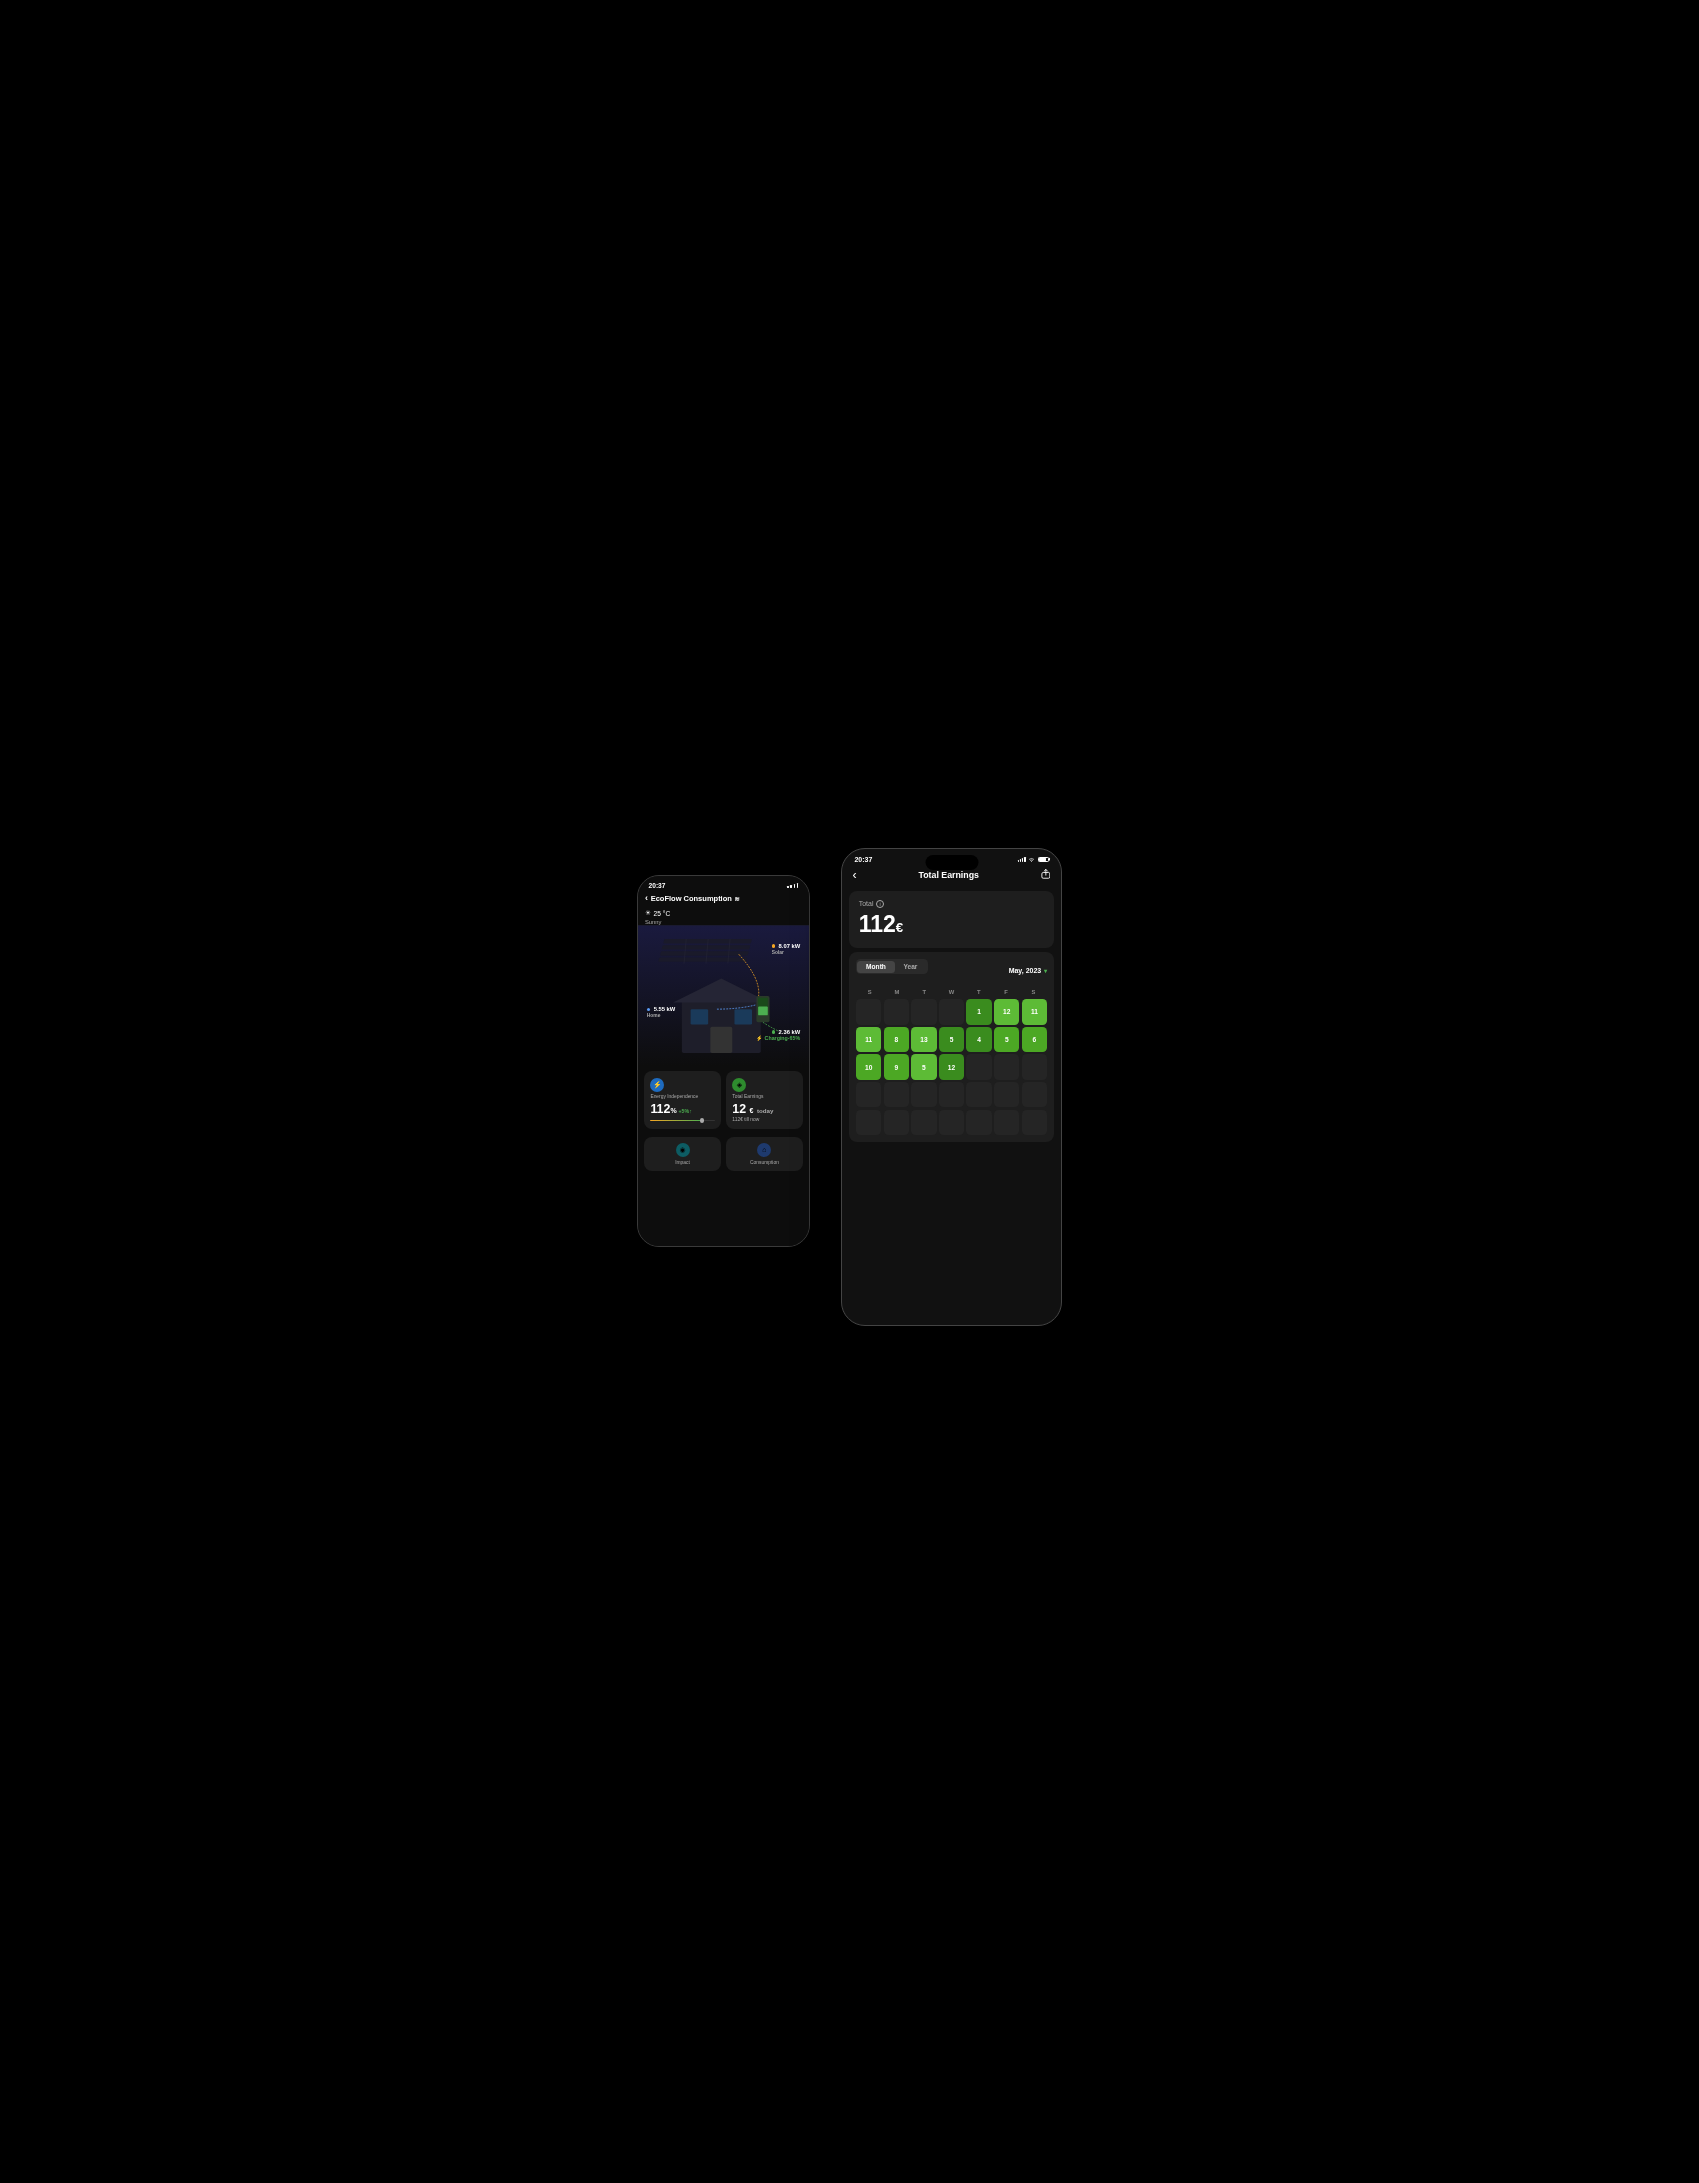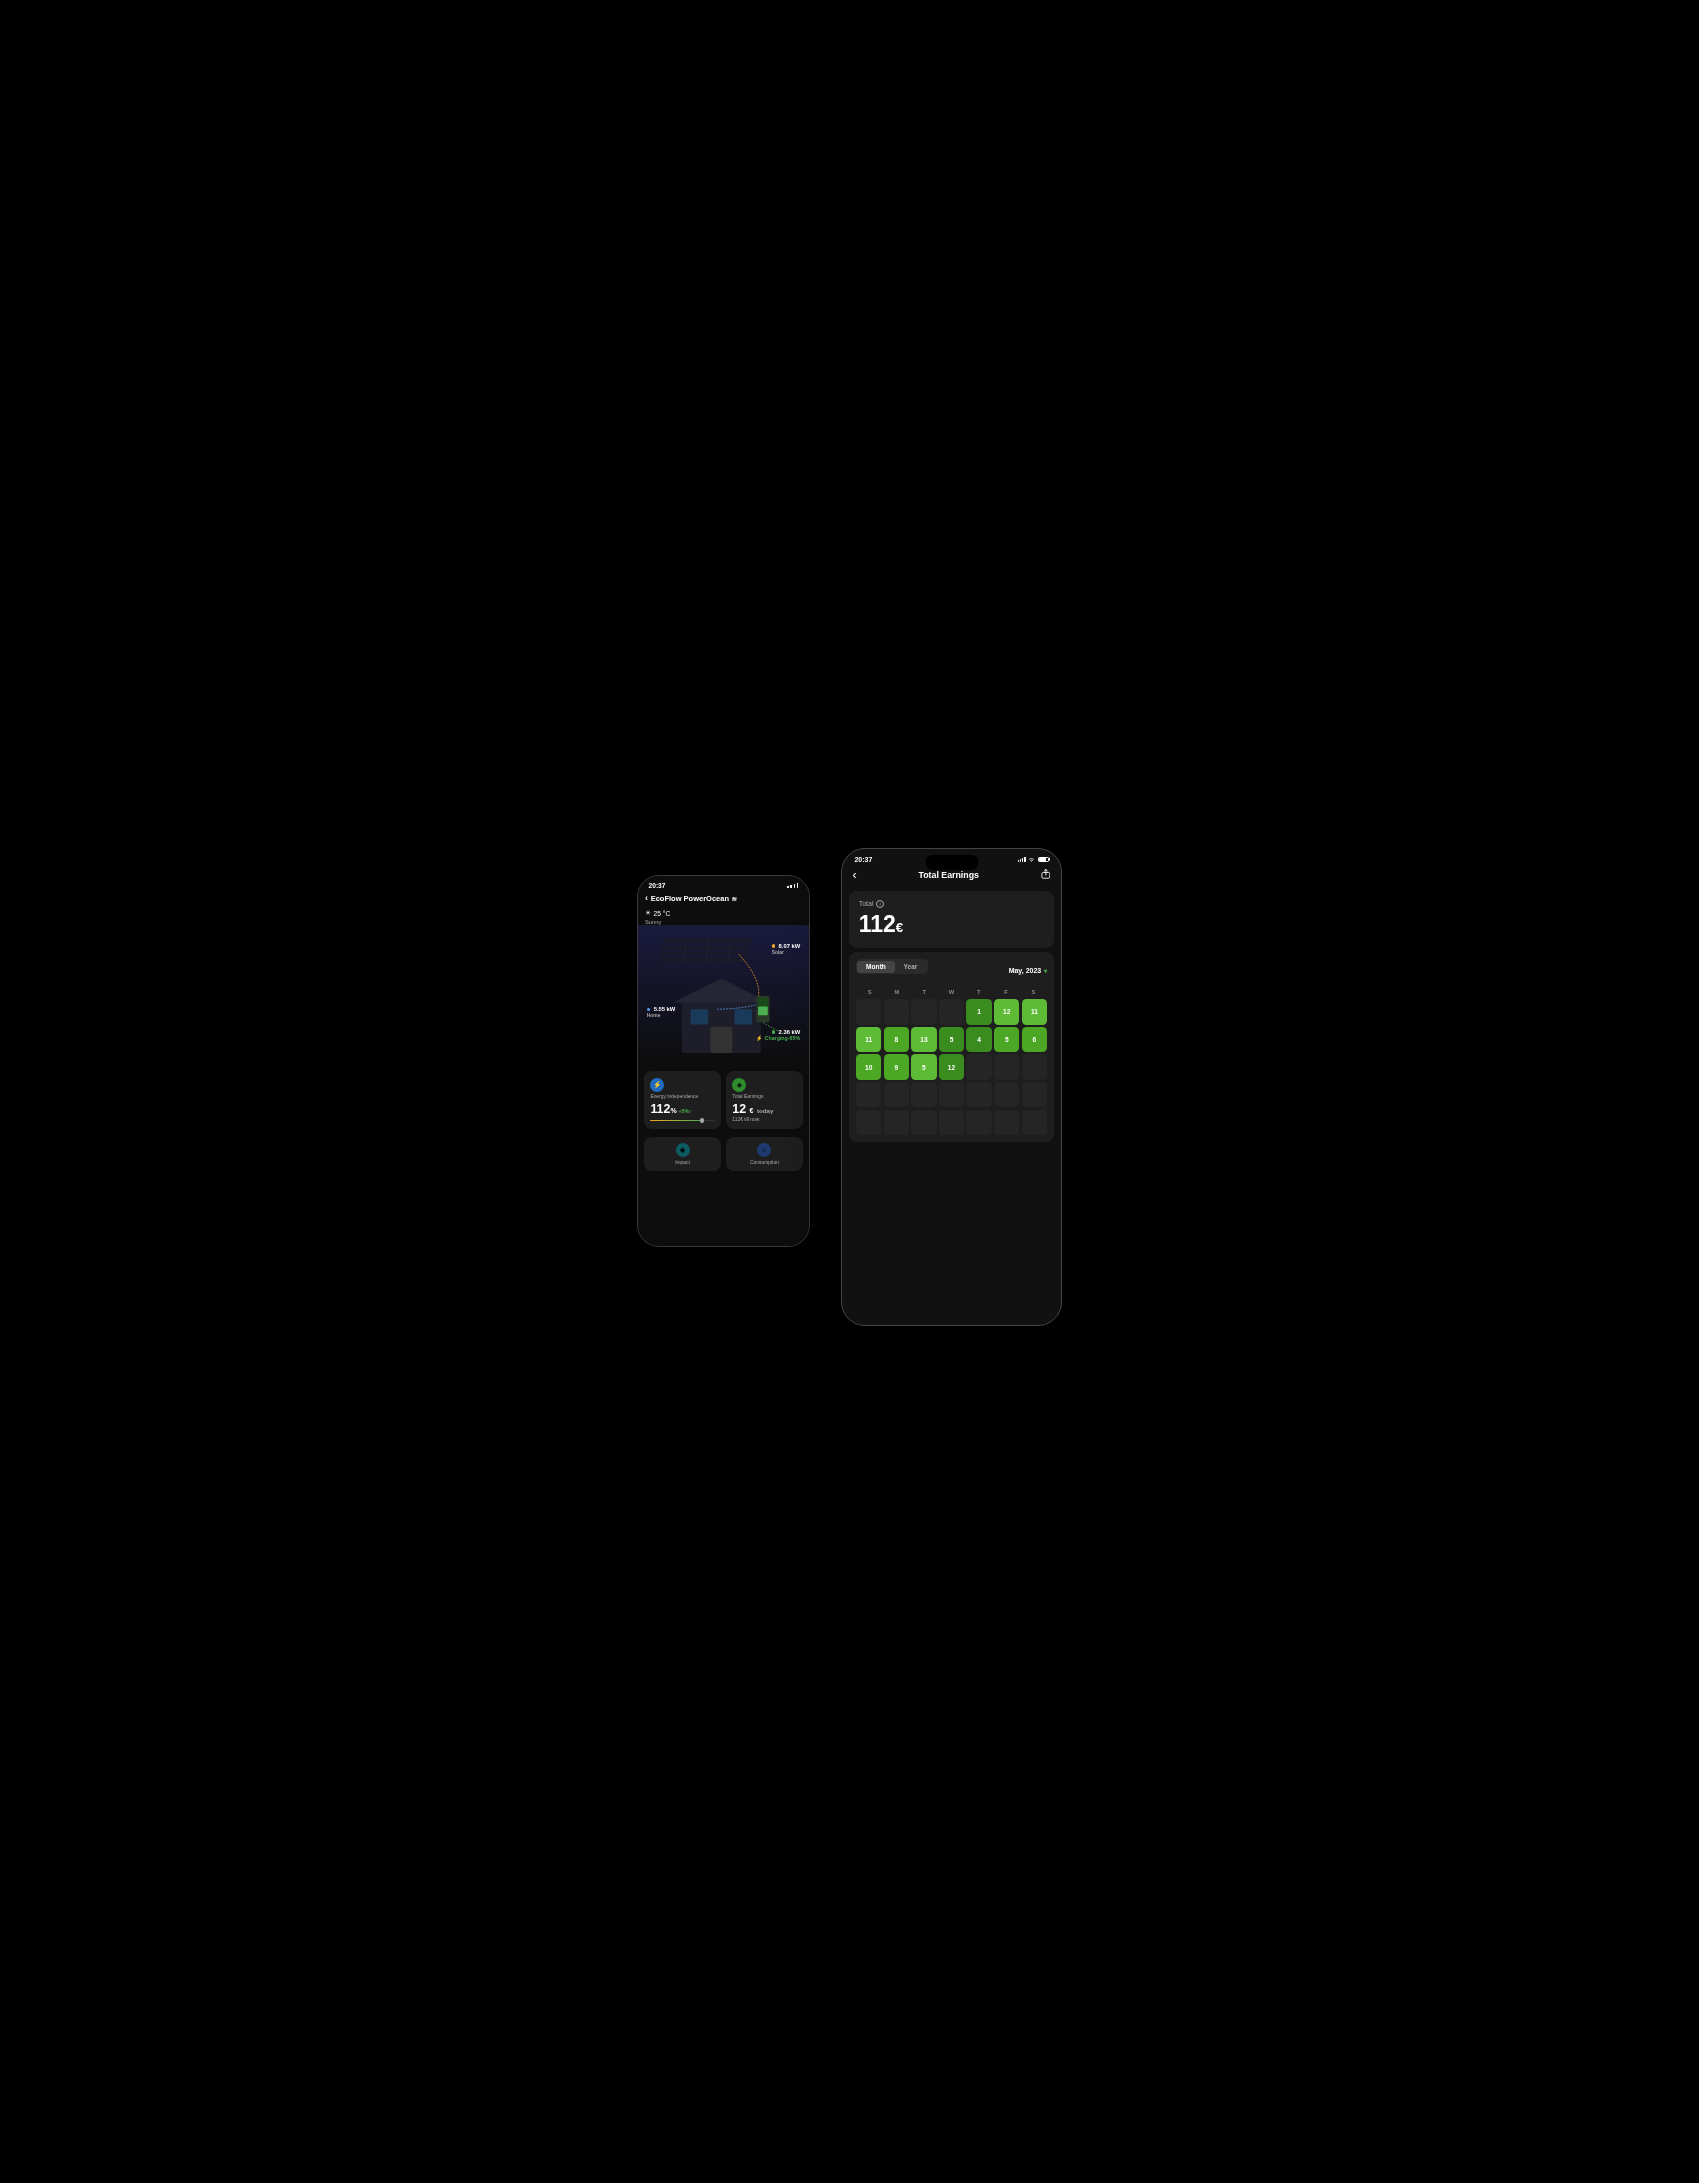--- a/index.html
+++ b/index.html
@@ -449,21 +449,21 @@
         <div class="signal-back">
           <span style="height:1.8px"></span>
           <span style="height:2.7px"></span>
           <span style="height:4px"></span>
           <span style="height:5.3px"></span>
         </div>
       </div>
 
       <div class="header-back">
         <span class="back-arrow">‹</span>
-        <span>EcoFlow PowerOcean</span>
+        <span>EcoFlow Consumption</span>
         <span class="wifi-icon">≋</span>
       </div>
 
       <div class="weather-row">
         <span>☀</span>
         <span class="temp">
           <span>25</span>
           <span>°C</span>
         </span>
       </div>

